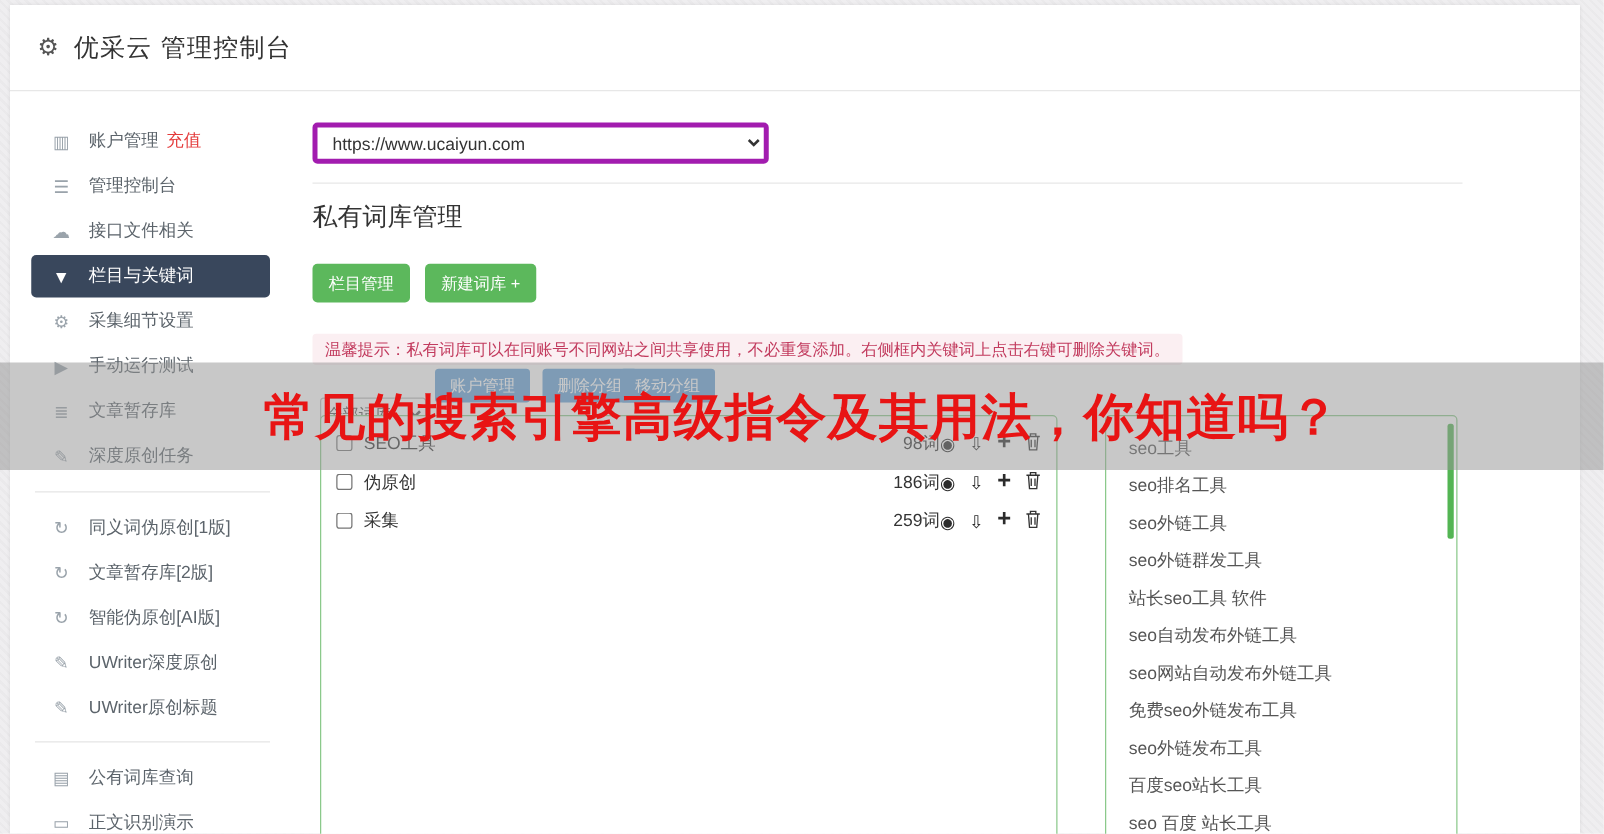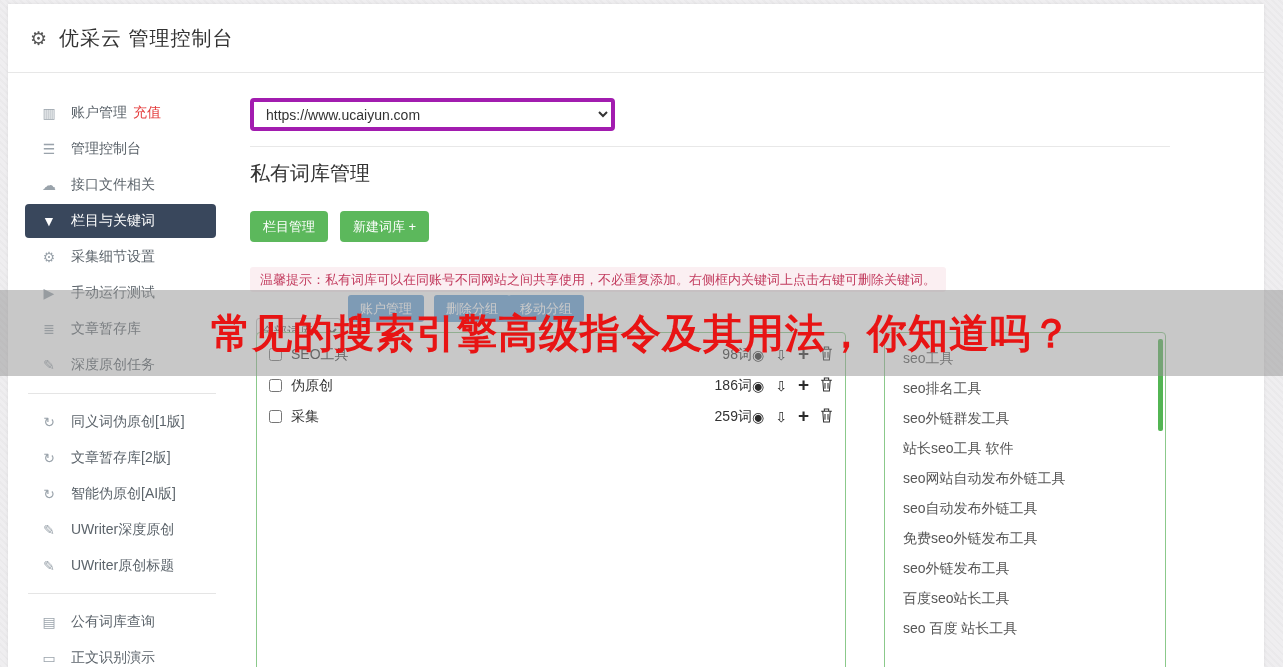--- a/index.html
+++ b/index.html
@@ -150,21 +150,21 @@
 <button class="btn-green" style="left:250px">栏目管理</button>
 <button class="btn-green" style="left:340px">新建词库 +</button>
 
 <div class="tip">温馨提示：私有词库可以在同账号不同网站之间共享使用，不必重复添加。右侧框内关键词上点击右键可删除关键词。</div>
 
 <select class="group-select">
   <option>全部词库</option>
 </select>
 <button class="btn-blue" style="left:348px">账户管理</button>
 <button class="btn-blue" style="left:434px">删除分组</button>
-<button class="btn-blue" style="left:508px">移动分组</button>
+<button class="btn-blue" style="left:496px">移动分组</button>
 
 <div class="panel left-panel">
 
   <div class="t-row">
     <input type="checkbox" style="">
     <span class="name">SEO工具</span>
     <span class="cnt">98词</span>
     <span class="acts">
       <span class="a">◉</span>
       <span class="a">⇩</span>
@@ -207,24 +207,25 @@
           </svg>
       </span>
     </span>
   </div>
 
 </div>
 
 <div class="panel right-panel">
   <div class="kw">seo工具</div>
   <div class="kw">seo排名工具</div>
+  <div class="kw">seo外链工具</div>
   <div class="kw">seo外链群发工具</div>
   <div class="kw">站长seo工具 软件</div>
+  <div class="kw">seo自动发布外链工具</div>
   <div class="kw">seo网站自动发布外链工具</div>
-  <div class="kw">seo自动发布外链工具</div>
   <div class="kw">免费seo外链发布工具</div>
   <div class="kw">seo外链发布工具</div>
   <div class="kw">百度seo站长工具</div>
   <div class="kw">seo 百度 站长工具</div>
   <div class="scroll-thumb"></div>
 </div>
 
 <div class="overlay">
   <span class="red">常见的搜索引擎高级指令及其用法，你知道吗？</span>
 </div>

